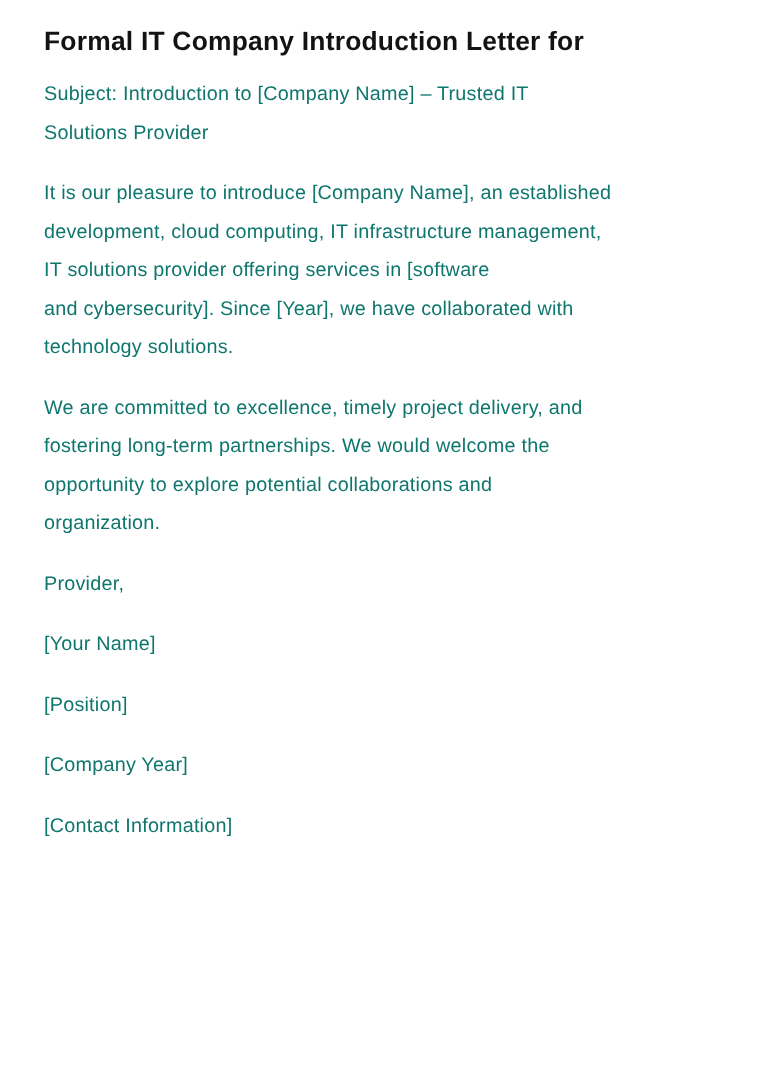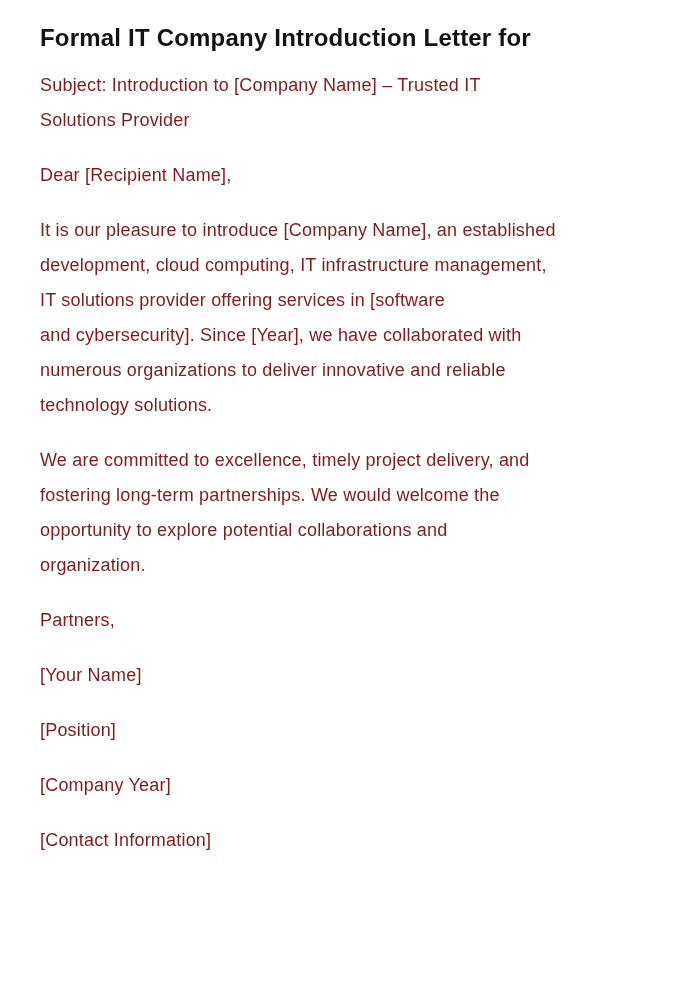--- a/index.html
+++ b/index.html
@@ -17,59 +17,57 @@
     font-size: 24px;
     line-height: 44px;
     font-weight: 700;
     color: #131313;
     letter-spacing: 0.2px;
   }
   .para {
     margin: 20px 0 0 0;
     font-size: 18px;
     line-height: 35px;
-    color: #7f1d1d;
+    color: #0f766e;
     letter-spacing: 0.2px;
     font-weight: 400;
   }
   .para.first { margin-top: 0; }
   .tline { display: block; white-space: nowrap; }
 </style>
 </head>
 <body>
 
 <div class="page">
 
   <h1 class="page-title">
     <span class="tline">Formal IT Company Introduction Letter for</span>
   </h1>
 
   <p class="para first">
     <span class="tline">Subject: Introduction to [Company Name] – Trusted IT</span>
     <span class="tline">Solutions Provider</span>
   </p>
 
-  <p class="para">Dear [Recipient Name],</p>
 
   <p class="para">
     <span class="tline">It is our pleasure to introduce [Company Name], an established</span>
     <span class="tline">development, cloud computing, IT infrastructure management,</span>
     <span class="tline">IT solutions provider offering services in [software</span>
     <span class="tline">and cybersecurity]. Since [Year], we have collaborated with</span>
-    <span class="tline">numerous organizations to deliver innovative and reliable</span>
     <span class="tline">technology solutions.</span>
   </p>
 
   <p class="para">
     <span class="tline">We are committed to excellence, timely project delivery, and</span>
     <span class="tline">fostering long-term partnerships. We would welcome the</span>
     <span class="tline">opportunity to explore potential collaborations and</span>
     <span class="tline">organization.</span>
   </p>
 
-  <p class="para">Partners,</p>
+  <p class="para">Provider,</p>
 
   <p class="para">[Your Name]</p>
   <p class="para">[Position]</p>
   <p class="para">[Company Year]</p>
   <p class="para">[Contact Information]</p>
 
 </div>
 
 </body></html>

